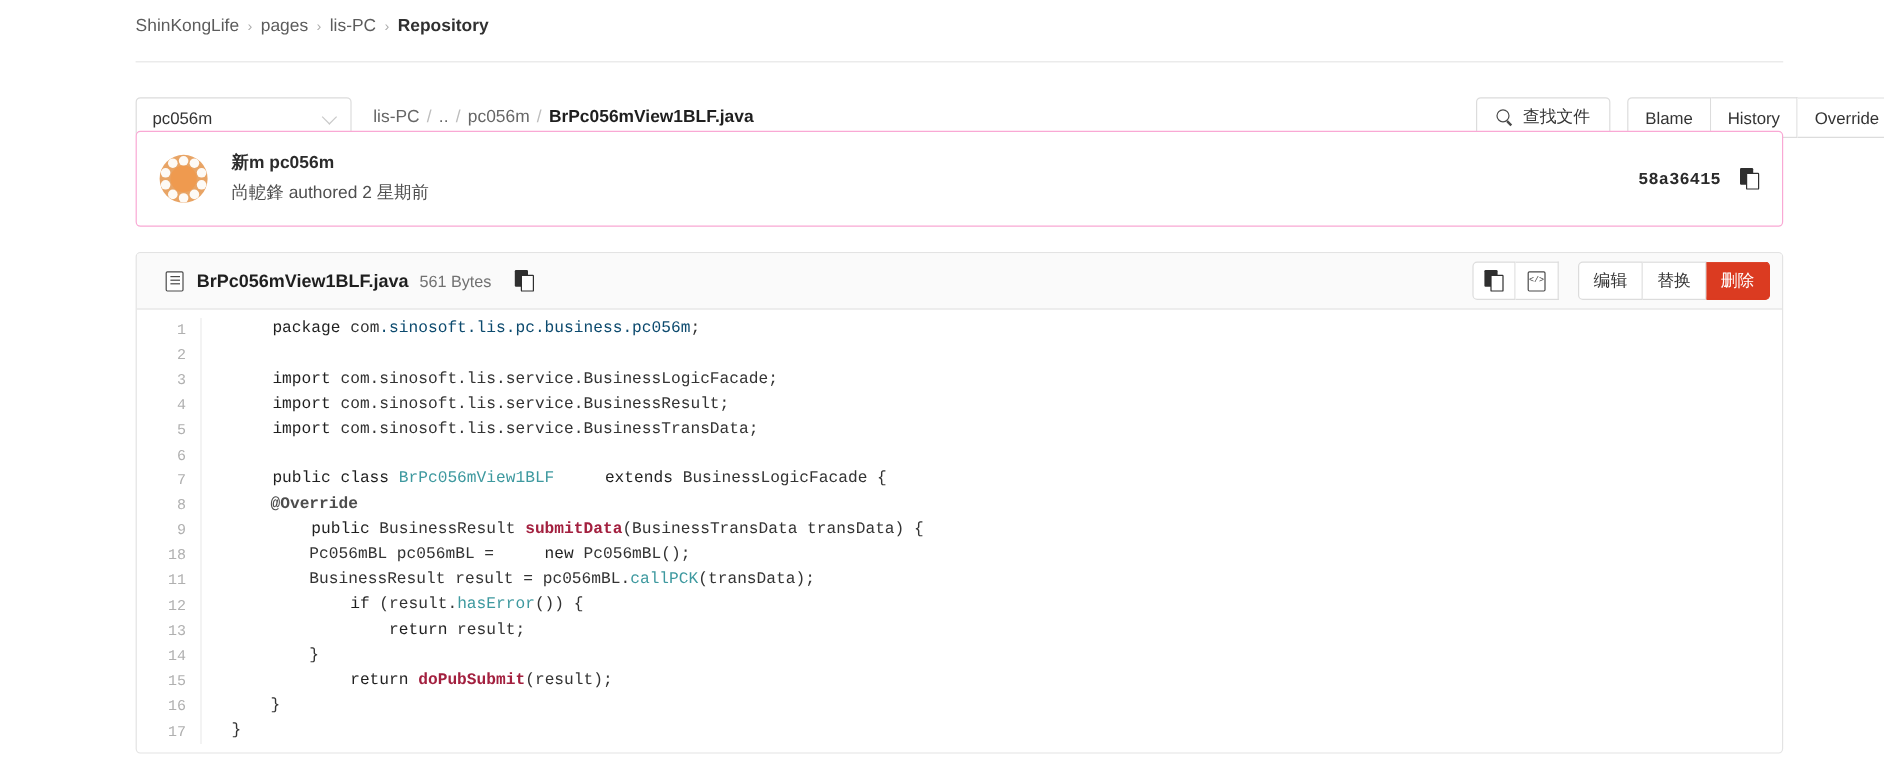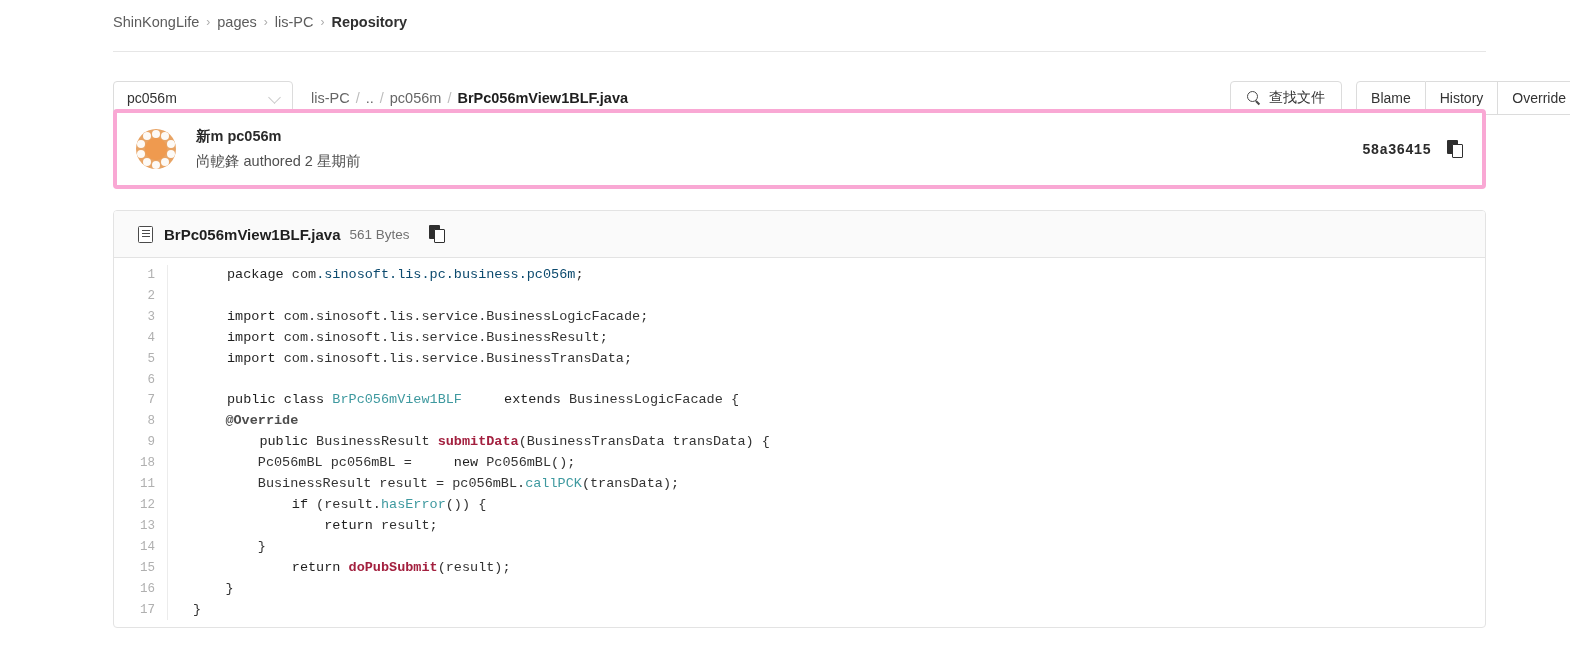--- a/index.html
+++ b/index.html
@@ -86,21 +86,21 @@
   .mag::after {
     content: ""; position: absolute; left: 9px; top: 9px;
     width: 5px; height: 1.7px; background: #4a4a4a;
     transform: rotate(45deg); transform-origin: left center;
   }
 
   
   .commit-card {
     position: absolute; left: 113px; top: 109px;
     width: 1373px; height: 80px;
-    border: 4px solid #f9a8d4; border-radius: 4px; background: #fff;
+    border: 1px solid #f9a8d4; border-radius: 4px; background: #fff;
     display: flex; align-items: center; padding: 0 18px 0 19px;
   }
   .avatar {
     width: 40px; height: 40px; border-radius: 50%;
     background: #e8a465; position: relative; flex: 0 0 auto;
     overflow: hidden;
   }
   .avatar .dot {
     position: absolute; width: 8px; height: 8px; border-radius: 50%;
     background: #fdfaf6;
@@ -282,20 +282,36 @@
   <div class="file-card">
     <div class="file-header">
       <span class="doc-ico"></span>
       <span class="file-name">BrPc056mView1BLF.java</span>
       <span class="file-size">561 Bytes</span>
       <span class="copy-ico file-copy">
         <span class="back"></span>
         <span class="front"></span>
       </span>
 
+      <div class="file-actions">
+        <div class="ibtn">
+          <span class="copy-ico">
+            <span class="back"></span>
+            <span class="front"></span>
+          </span>
+        </div>
+        <div class="ibtn">
+          <span class="raw-ico"></span>
+        </div>
+        <div class="tbtn-group">
+          <div class="tbtn">编辑</div>
+          <div class="tbtn">替换</div>
+          <div class="tbtn danger">删除</div>
+        </div>
+      </div>
     </div>
 
     <div class="code-wrap">
       <div class="gutter" id="gutter">
           <div>1</div>
           <div>2</div>
           <div>3</div>
           <div>4</div>
           <div>5</div>
           <div>6</div>

